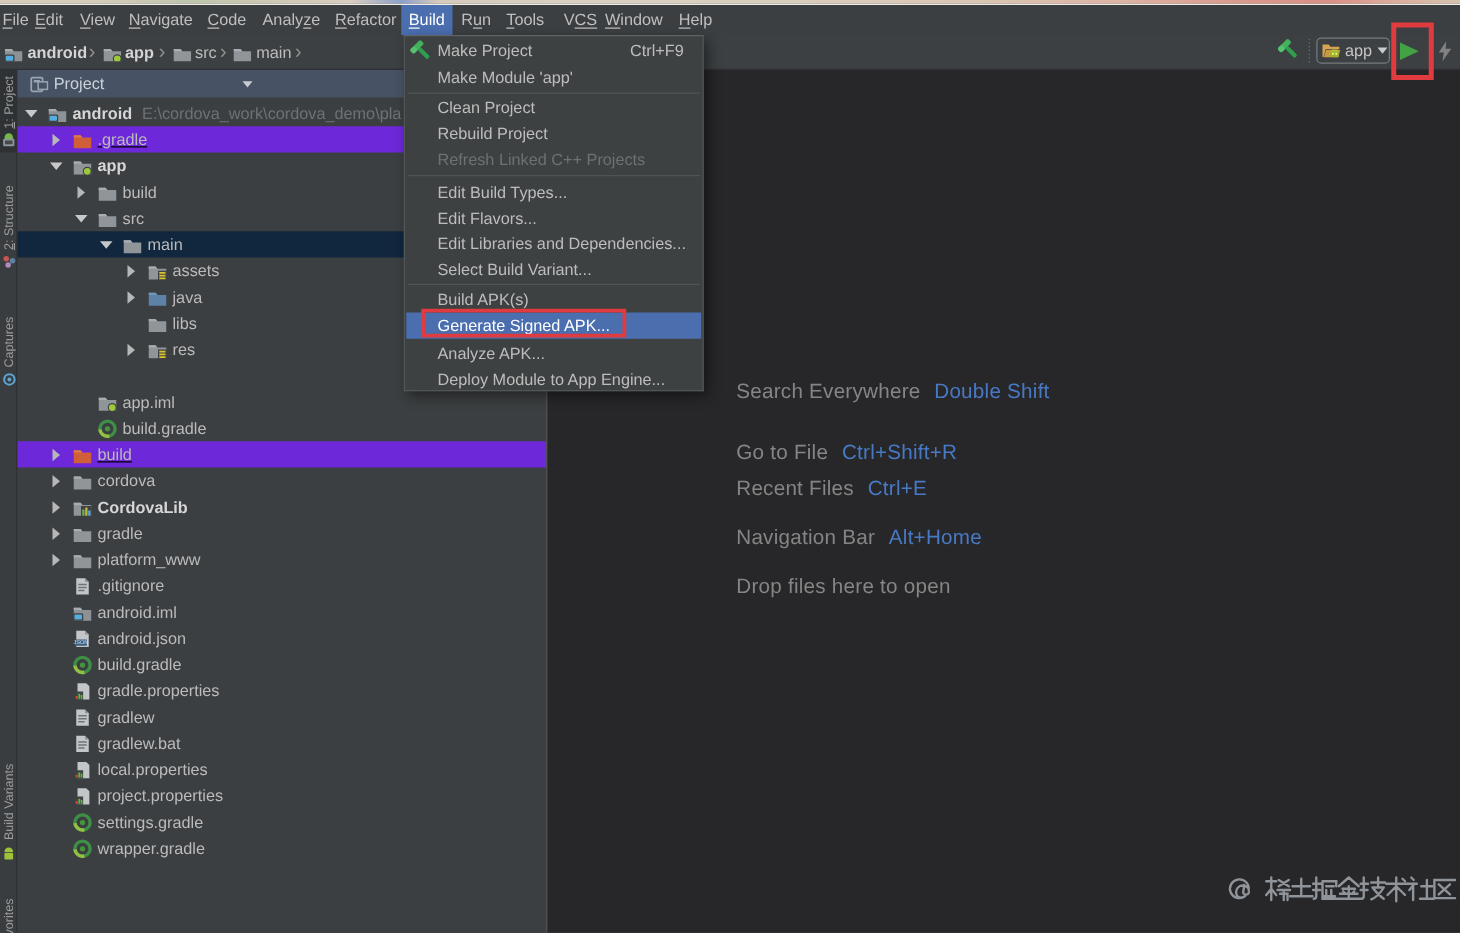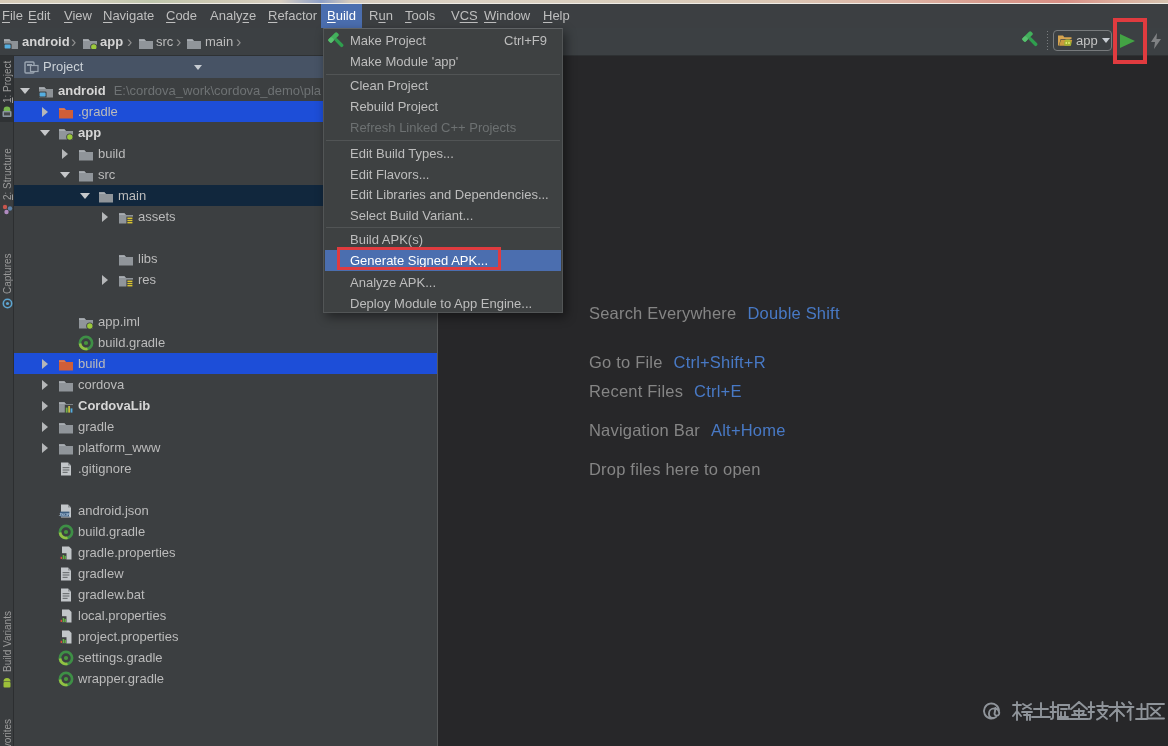--- a/index.html
+++ b/index.html
@@ -26,21 +26,21 @@
 
 #project { position:absolute; left:14px; top:56px; width:424px; height:690px; background:#3C3F41; }
 #pdivider { position:absolute; left:437px; top:56px; width:1px; height:690px; background:#555758; }
 #phead { position:absolute; left:0; top:0; width:423px; height:22px; background:#475365; }
 #phead .pt { position:absolute; left:29px; top:0; height:22px; line-height:22px; font-size:13px; color:#ccd2d8; }
 #phead .pic { position:absolute; left:10px; top:4px; }
 #phead .pdd { position:absolute; left:180px; top:9px; width:0; height:0; border-left:4.5px solid transparent; border-right:4.5px solid transparent; border-top:5px solid #c7ccd2; }
 
 .trow { position:absolute; left:0; width:423px; height:21px; display:flex; align-items:center; }
 .trow.sel { background:#11273D; }
-.trow.olive { background:#1d4ed8; }
+.trow.olive { background:#6d28d9;text-decoration:underline; }
 .ar,.ad,.an { flex:0 0 22px; display:flex; justify-content:center; align-items:center; height:21px; }
 .ar::before { content:""; border-left:6.5px solid #B5B7B9; border-top:5px solid transparent; border-bottom:5px solid transparent; }
 .ad::before { content:""; border-top:6.5px solid #C6C8CA; border-left:5px solid transparent; border-right:5px solid transparent; }
 .tico { flex:0 0 16px; height:16px; margin:0 4px 0 2px; }
 .tico svg { display:block; }
 .tl { font-size:13px; color:#bbbbbb; white-space:nowrap; }
 .tb { font-size:13px; font-weight:bold; color:#d6d6d6; white-space:nowrap; }
 .path { font-size:13px; color:#6e7274; margin-left:8px; white-space:nowrap; }
 
 #editor { position:absolute; left:438px; top:56px; width:730px; height:690px; background:#272729; }
@@ -216,20 +216,30 @@
             <path d="M1 4.2 h5.4 l1.5 1.8 H15 v8.5 H1 z" fill="#90959A"></path>
             <path d="M1 4.2 h5.4 l1.5 1.8 H1 z" fill="#a8adb2"></path>
             <rect x="8.4" y="7.6" width="7" height="8" fill="#3f4142"></rect>
             <rect x="9.4" y="8.6" width="5" height="1.4" fill="#d9c431"></rect>
             <rect x="9.4" y="10.8" width="5" height="1.4" fill="#d9c431"></rect>
             <rect x="9.4" y="13" width="5" height="1.4" fill="#d9c431"></rect>
           </svg>
         </span>
         <span class="tl">assets</span>
       </div>
+<div class="trow" style="top:171px;padding-left:80px">
+        <span class="ar"></span>
+        <span class="tico">
+          <svg width="16" height="16" viewBox="0 0 16 16" style="">
+            <path d="M1 4.2 h5.4 l1.5 1.8 H15 v8.5 H1 z" fill="#5E82A7"></path>
+            <path d="M1 4.2 h5.4 l1.5 1.8 H1 z" fill="#7397bb"></path>
+          </svg>
+        </span>
+        <span class="tl">java</span>
+      </div>
 <div class="trow" style="top:192px;padding-left:80px">
         <span class="an"></span>
         <span class="tico">
           <svg width="16" height="16" viewBox="0 0 16 16" style="">
             <path d="M1 4.2 h5.4 l1.5 1.8 H15 v8.5 H1 z" fill="#90959A"></path>
             <path d="M1 4.2 h5.4 l1.5 1.8 H1 z" fill="#a8adb2"></path>
           </svg>
         </span>
         <span class="tl">libs</span>
       </div>
@@ -329,20 +339,32 @@
         <span class="tico">
           <svg width="16" height="16" viewBox="0 0 16 16" style="">
             <path d="M3 1.5 h7 l3 3 v10 H3 z" fill="#c2c6c9"></path>
             <path d="M10 1.5 l3 3 h-3 z" fill="#8e9295"></path>
             <rect x="4.6" y="6" width="6.8" height="1.2" fill="#707476"></rect>
             <rect x="4.6" y="8.4" width="6.8" height="1.2" fill="#707476"></rect>
             <rect x="4.6" y="10.8" width="5" height="1.2" fill="#707476"></rect>
           </svg>
         </span>
         <span class="tl">.gitignore</span>
+      </div>
+<div class="trow" style="top:423px;padding-left:20px">
+        <span class="an"></span>
+        <span class="tico">
+          <svg width="16" height="16" viewBox="0 0 16 16" style="">
+            <path d="M1 4.2 h5.4 l1.5 1.8 H15 v8.5 H1 z" fill="#8d9296"></path>
+            <path d="M1 4.2 h5.4 l1.5 1.8 H1 z" fill="#a8adb2"></path>
+            <rect x="0.6" y="8.6" width="8" height="6" rx="1.2" fill="#3f4142"></rect>
+            <rect x="1.6" y="9.6" width="6" height="4" rx="0.8" fill="#55aee0"></rect>
+          </svg>
+        </span>
+        <span class="tl">android.iml</span>
       </div>
 <div class="trow" style="top:444px;padding-left:20px">
         <span class="an"></span>
         <span class="tico">
           <svg width="16" height="16" viewBox="0 0 16 16" style="">
             <path d="M3 1.5 h7 l3 3 v10 H3 z" fill="#c2c6c9"></path>
             <path d="M10 1.5 l3 3 h-3 z" fill="#8e9295"></path>
             <rect x="2" y="8.6" width="9.4" height="5" fill="#3b5d80"></rect>
             <text x="6.7" y="12.6" font-size="4.4" fill="#cfe3f5" text-anchor="middle" font-family="Liberation Sans">JSON</text>
           </svg>

